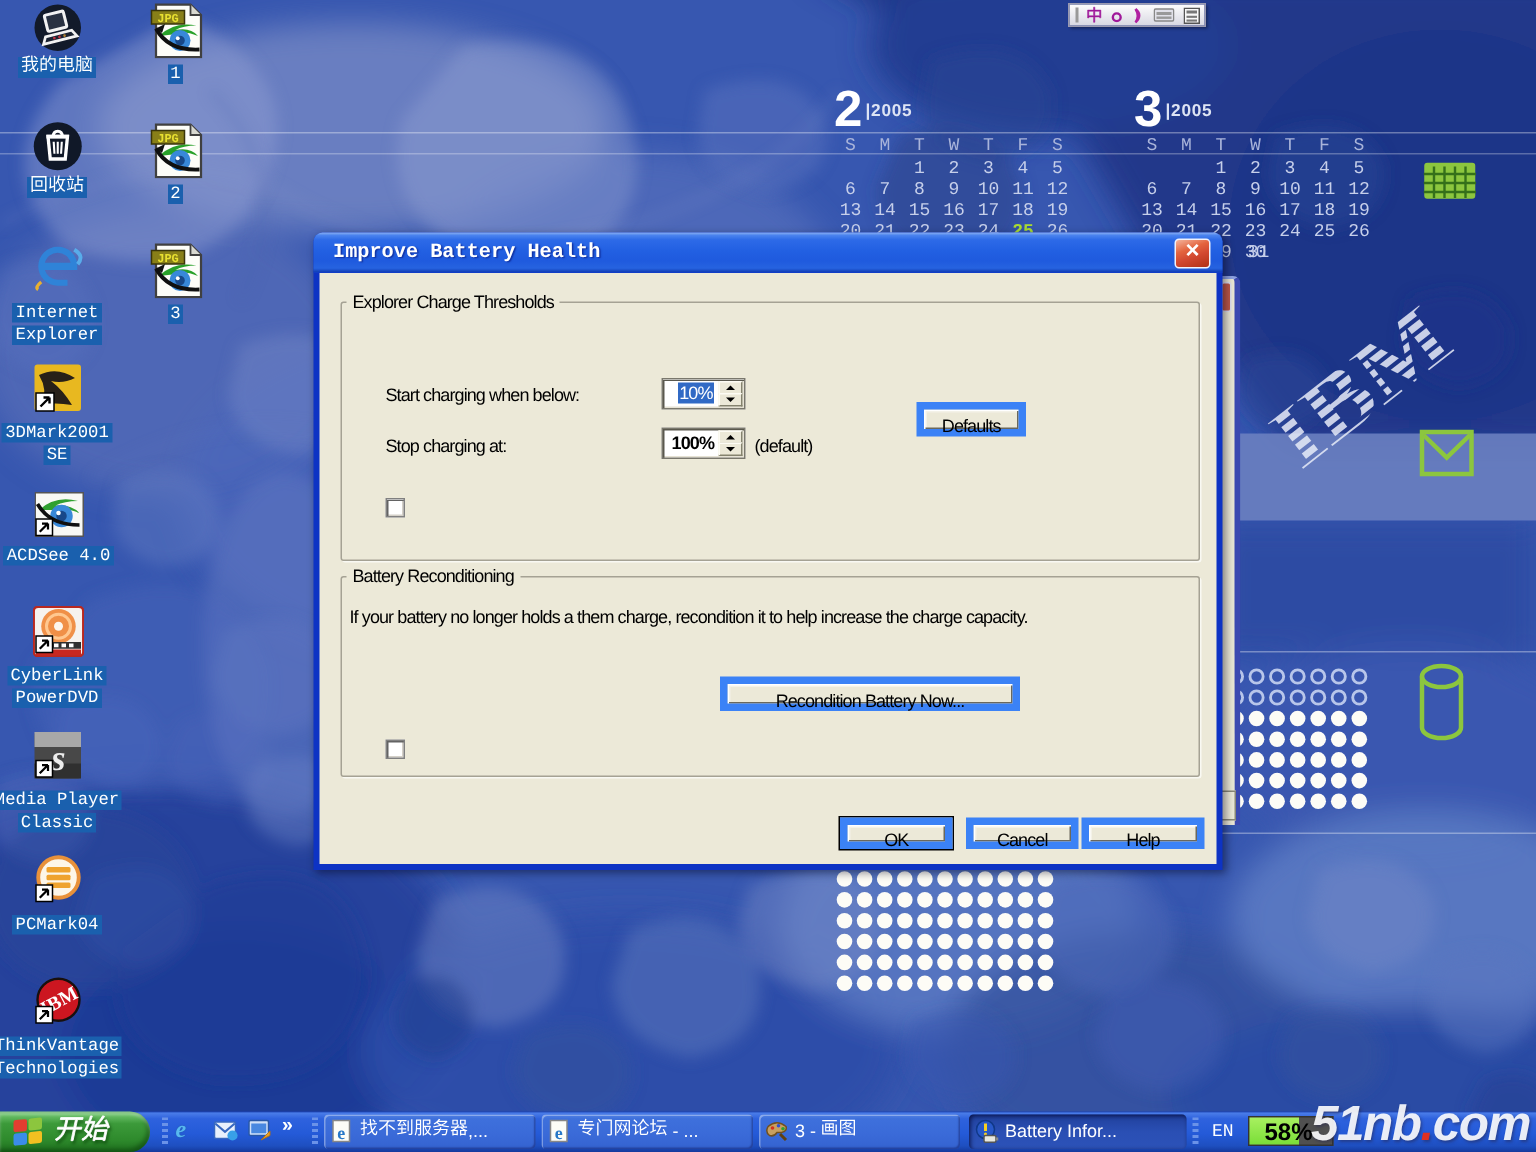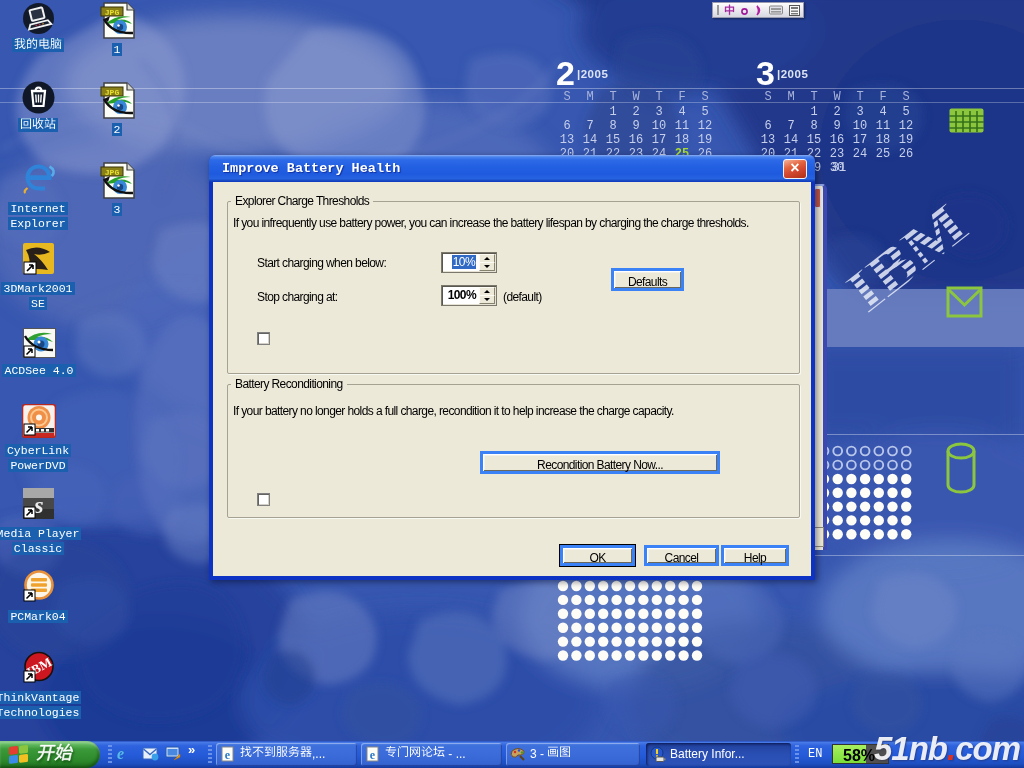--- a/index.html
+++ b/index.html
@@ -530,21 +530,20 @@
 
   <div class="abs" style="left:0;top:0;width:606px;height:27px;border-radius:6px 6px 0 0;background:linear-gradient(180deg,#8bb0f4 0%,#4a83ee 7%,#2d6ae8 18%,#2260e2 45%,#1f5ade 70%,#2663e0 88%,#1240b8 97%,#0f3bd0 100%);">
     <span style="position:absolute;left:13px;top:6px;color:#fff;font-family:'Liberation Mono',monospace;font-weight:bold;font-size:13.5px;letter-spacing:0px;text-shadow:1px 1px 1px #1030a0;">Improve Battery Health</span>
     <div style="position:absolute;right:8px;top:4px;width:24px;height:20px;border-radius:3px;border:1px solid #f0f2fc;background:linear-gradient(160deg,#f4b49c 0%,#e4643e 35%,#d24830 60%,#b03014 100%);color:#fff;font-weight:bold;font-size:16px;text-align:center;line-height:16px;font-family:'Liberation Sans';">×</div>
   </div>
 
   <div class="abs" style="left:4px;top:27px;width:598px;height:394px;background:#ece9d8;font-size:12px;letter-spacing:-0.6px;color:#000;">
 
     <div class="abs grp" style="left:14px;top:19px;width:573px;height:173px;"></div>
     <span class="abs" style="left:18px;top:12px;background:#ece9d8;padding:0 4px;">Explorer Charge Thresholds</span>
-    <span class="abs" style="left:20px;top:34px;white-space:nowrap;">If you infrequently use battery power, you can increase the battery lifespan by charging the charge thresholds.</span>
     <span class="abs" style="left:44px;top:74px;">Start charging when below:</span>
     <span class="abs" style="left:44px;top:108px;">Stop charging at:</span>
     <span class="abs" style="left:290px;top:108px;">(default)</span>
 
     <div class="abs spin" style="left:228px;top:70px;">
       <span style="position:absolute;right:20px;top:2px;background:#316ac5;color:#fff;padding:0 1px;">10%</span>
       <div class="sbu" style="top:1px;"><svg width="14" height="7">
             <path d="M7 2 L10 5 L4 5 Z" fill="#000"></path>
           </svg></div>
       <div class="sbu" style="bottom:1px;"><svg width="14" height="7">
@@ -561,31 +560,31 @@
             <path d="M7 5 L10 2 L4 2 Z" fill="#000"></path>
           </svg></div>
     </div>
 
     <div class="btn abs" style="left:398px;top:86px;width:73px;height:23px;line-height:22px;">Defaults</div>
 
     <div class="abs cbx" style="left:44px;top:150px;"></div>
 
     <div class="abs grp" style="left:14px;top:202px;width:573px;height:134px;"></div>
     <span class="abs" style="left:18px;top:195px;background:#ece9d8;padding:0 4px;">Battery Reconditioning</span>
-    <span class="abs" style="left:20px;top:222px;white-space:nowrap;">If your battery no longer holds a full charge, recondition it to help increase the charge capacity.</span>
-    <div class="btn abs" style="left:267px;top:269px;width:240px;height:23px;line-height:22px;">Recondition Battery Now...</div>
+    <span class="abs" style="left:20px;top:222px;white-space:nowrap;">If your battery no longer holds a them charge, recondition it to help increase the charge capacity.</span>
+    <div class="btn abs" style="left:267px;top:269px;width:200px;height:23px;line-height:22px;">Recondition Battery Now...</div>
     <div class="abs cbx" style="left:44px;top:311px;"></div>
 
     <div class="btn abs" style="left:347px;top:363px;width:75px;height:21px;box-shadow:0 0 0 1px #000, inset 1px 1px 0 #ffffff, inset -1px -1px 0 #6a685c, inset 2px 2px 0 #f4f2e8;">OK</div>
     <div class="btn abs" style="left:431px;top:363px;width:75px;height:21px;">Cancel</div>
-    <div class="btn abs" style="left:508px;top:363px;width:68px;height:21px;">Help</div>
+    <div class="btn abs" style="left:508px;top:363px;width:82px;height:21px;">Help</div>
   </div>
 </div>
 <style>
-.btn { background:#ece9d8; border:3px solid #3b82f6;
+.btn { background:#ece9d8; border:5px solid #3b82f6;
   box-shadow: inset 1px 1px 0 #ffffff, inset -1px -1px 0 #6a685c, inset 2px 2px 0 #f4f2e8;
   text-align:center; line-height:20px; font-size:12px; color:#000; }
 .cbx { width:13px; height:13px; background:#fff; border:1px solid #808080;
   box-shadow: inset 1px 1px 0 #636363, inset -1px -1px 0 #d4d0c8; }
 .grp { border:1px solid #a5a294; border-radius:2px; box-shadow:1px 1px 0 rgba(255,255,255,0.7); }
 .spin { width:56px; height:21px; background:#fff; border:1px solid #7a786d;
   box-shadow: inset 1px 1px 0 #5a584e, inset -1px -1px 0 #e6e2d4; }
 .sbu { position:absolute; right:1px; width:16px; height:9px; background:#ece9d8;
   border:1px solid #85836f; border-top-color:#fdfcf4; border-left-color:#fdfcf4;
   font-size:7px; text-align:center; line-height:8px; color:#000; }

